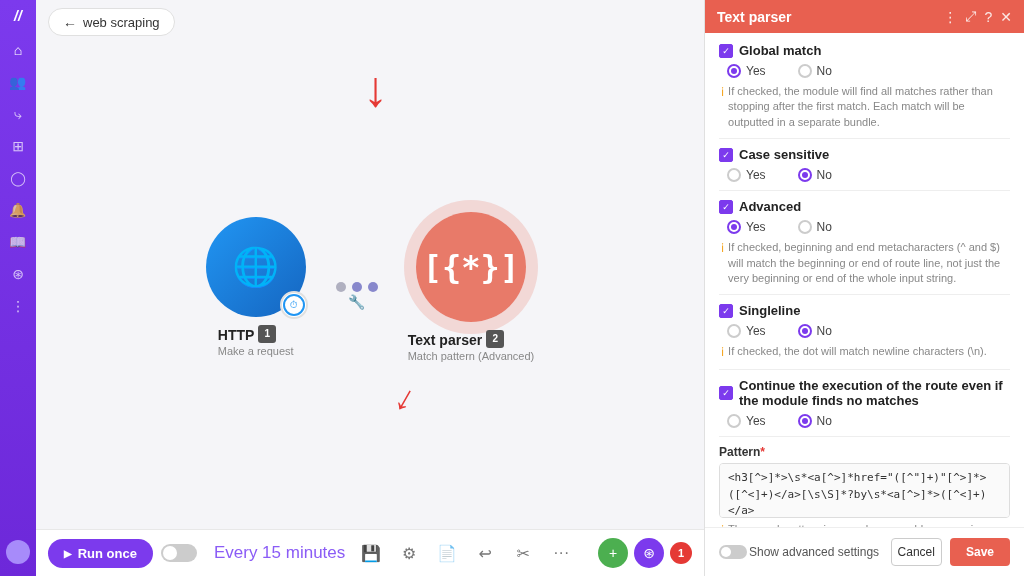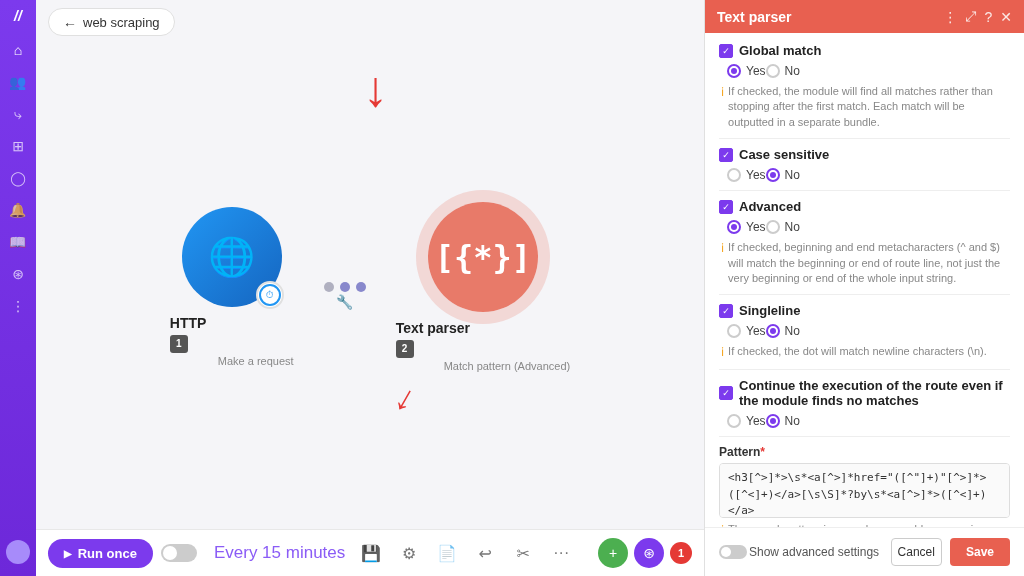--- a/index.html
+++ b/index.html
@@ -152,43 +152,41 @@
 
     .node-label {
       text-align: center;
     }
 
     .node-title {
       font-weight: 700;
       font-size: 14px;
       color: #222;
       display: flex;
-      align-items: flex-start;
+      align-items: flex-end;
       gap: 4px;
-      flex-direction: column;
     }
 
     .node-num {
       display: inline-flex;
       align-items: center;
       justify-content: center;
       width: 18px;
       height: 18px;
       background: #555;
       color: white;
       border-radius: 3px;
       font-size: 10px;
       font-weight: 700;
     }
 
     .node-subtitle {
       font-size: 11px;
       color: #888;
       margin-top: 2px;
-      margin-left: 48px;
     }
 
     
     .connector {
       display: flex;
       align-items: center;
       gap: 6px;
       position: relative;
     }
 
@@ -430,21 +428,21 @@
 
     .section-label {
       font-size: 13px;
       font-weight: 600;
       color: #222;
     }
 
     
     .radio-group {
       display: flex;
-      gap: 0;
+      gap: 32px;
       margin-bottom: 6px;
       margin-left: 2px;
       padding-left: 6px;
     }
 
     .radio-option {
       display: flex;
       align-items: center;
       gap: 5px;
       font-size: 12px;

